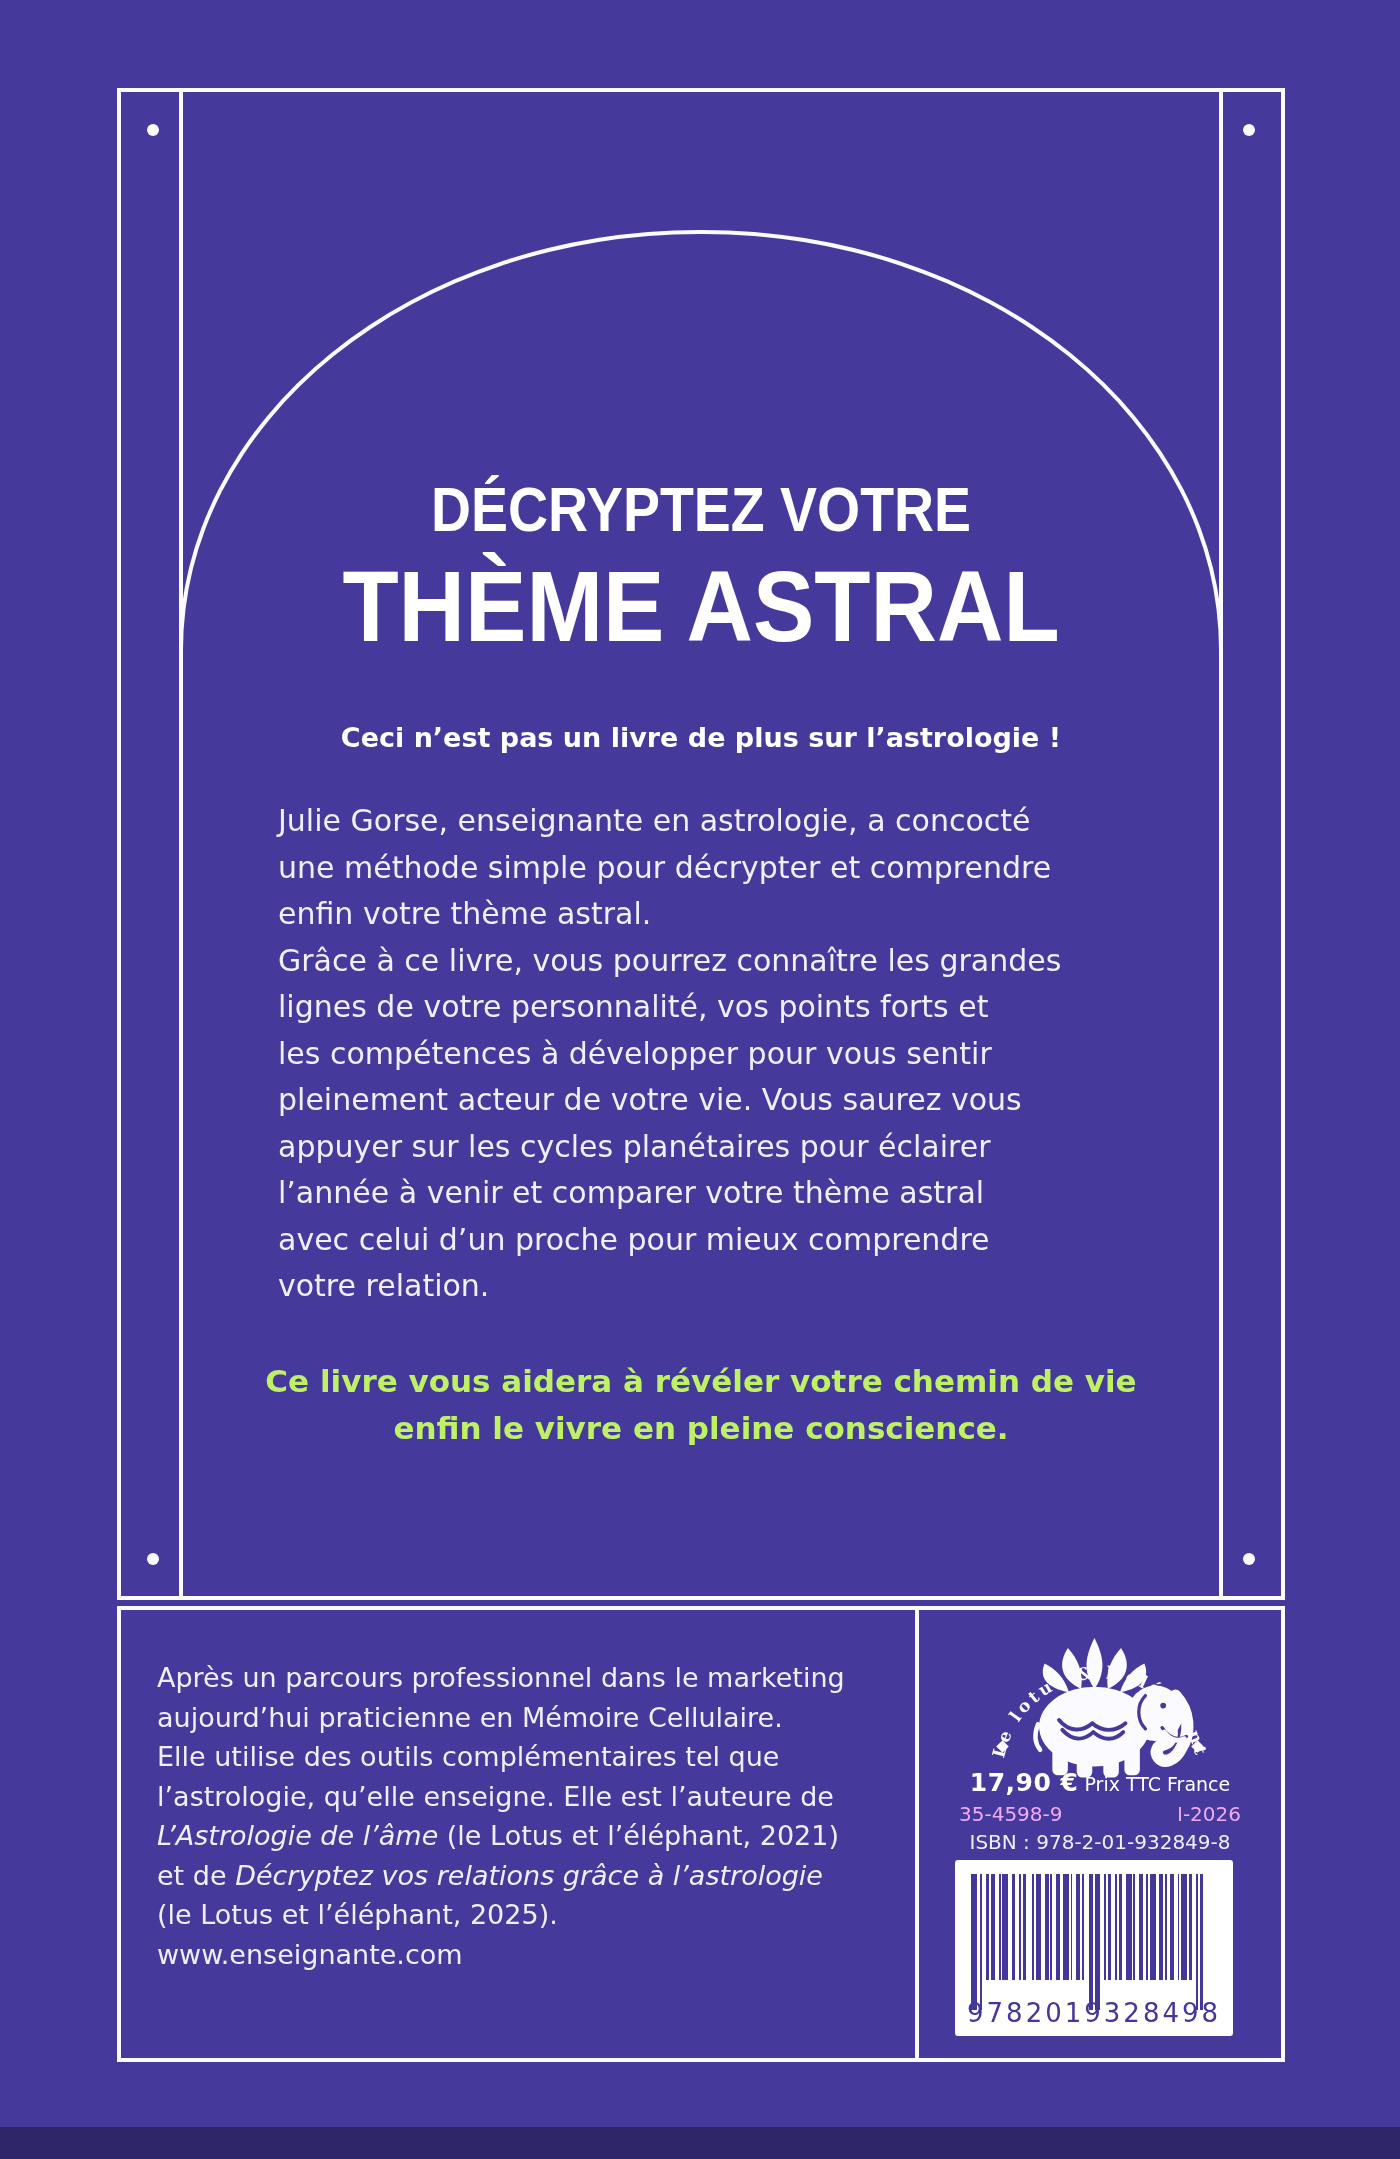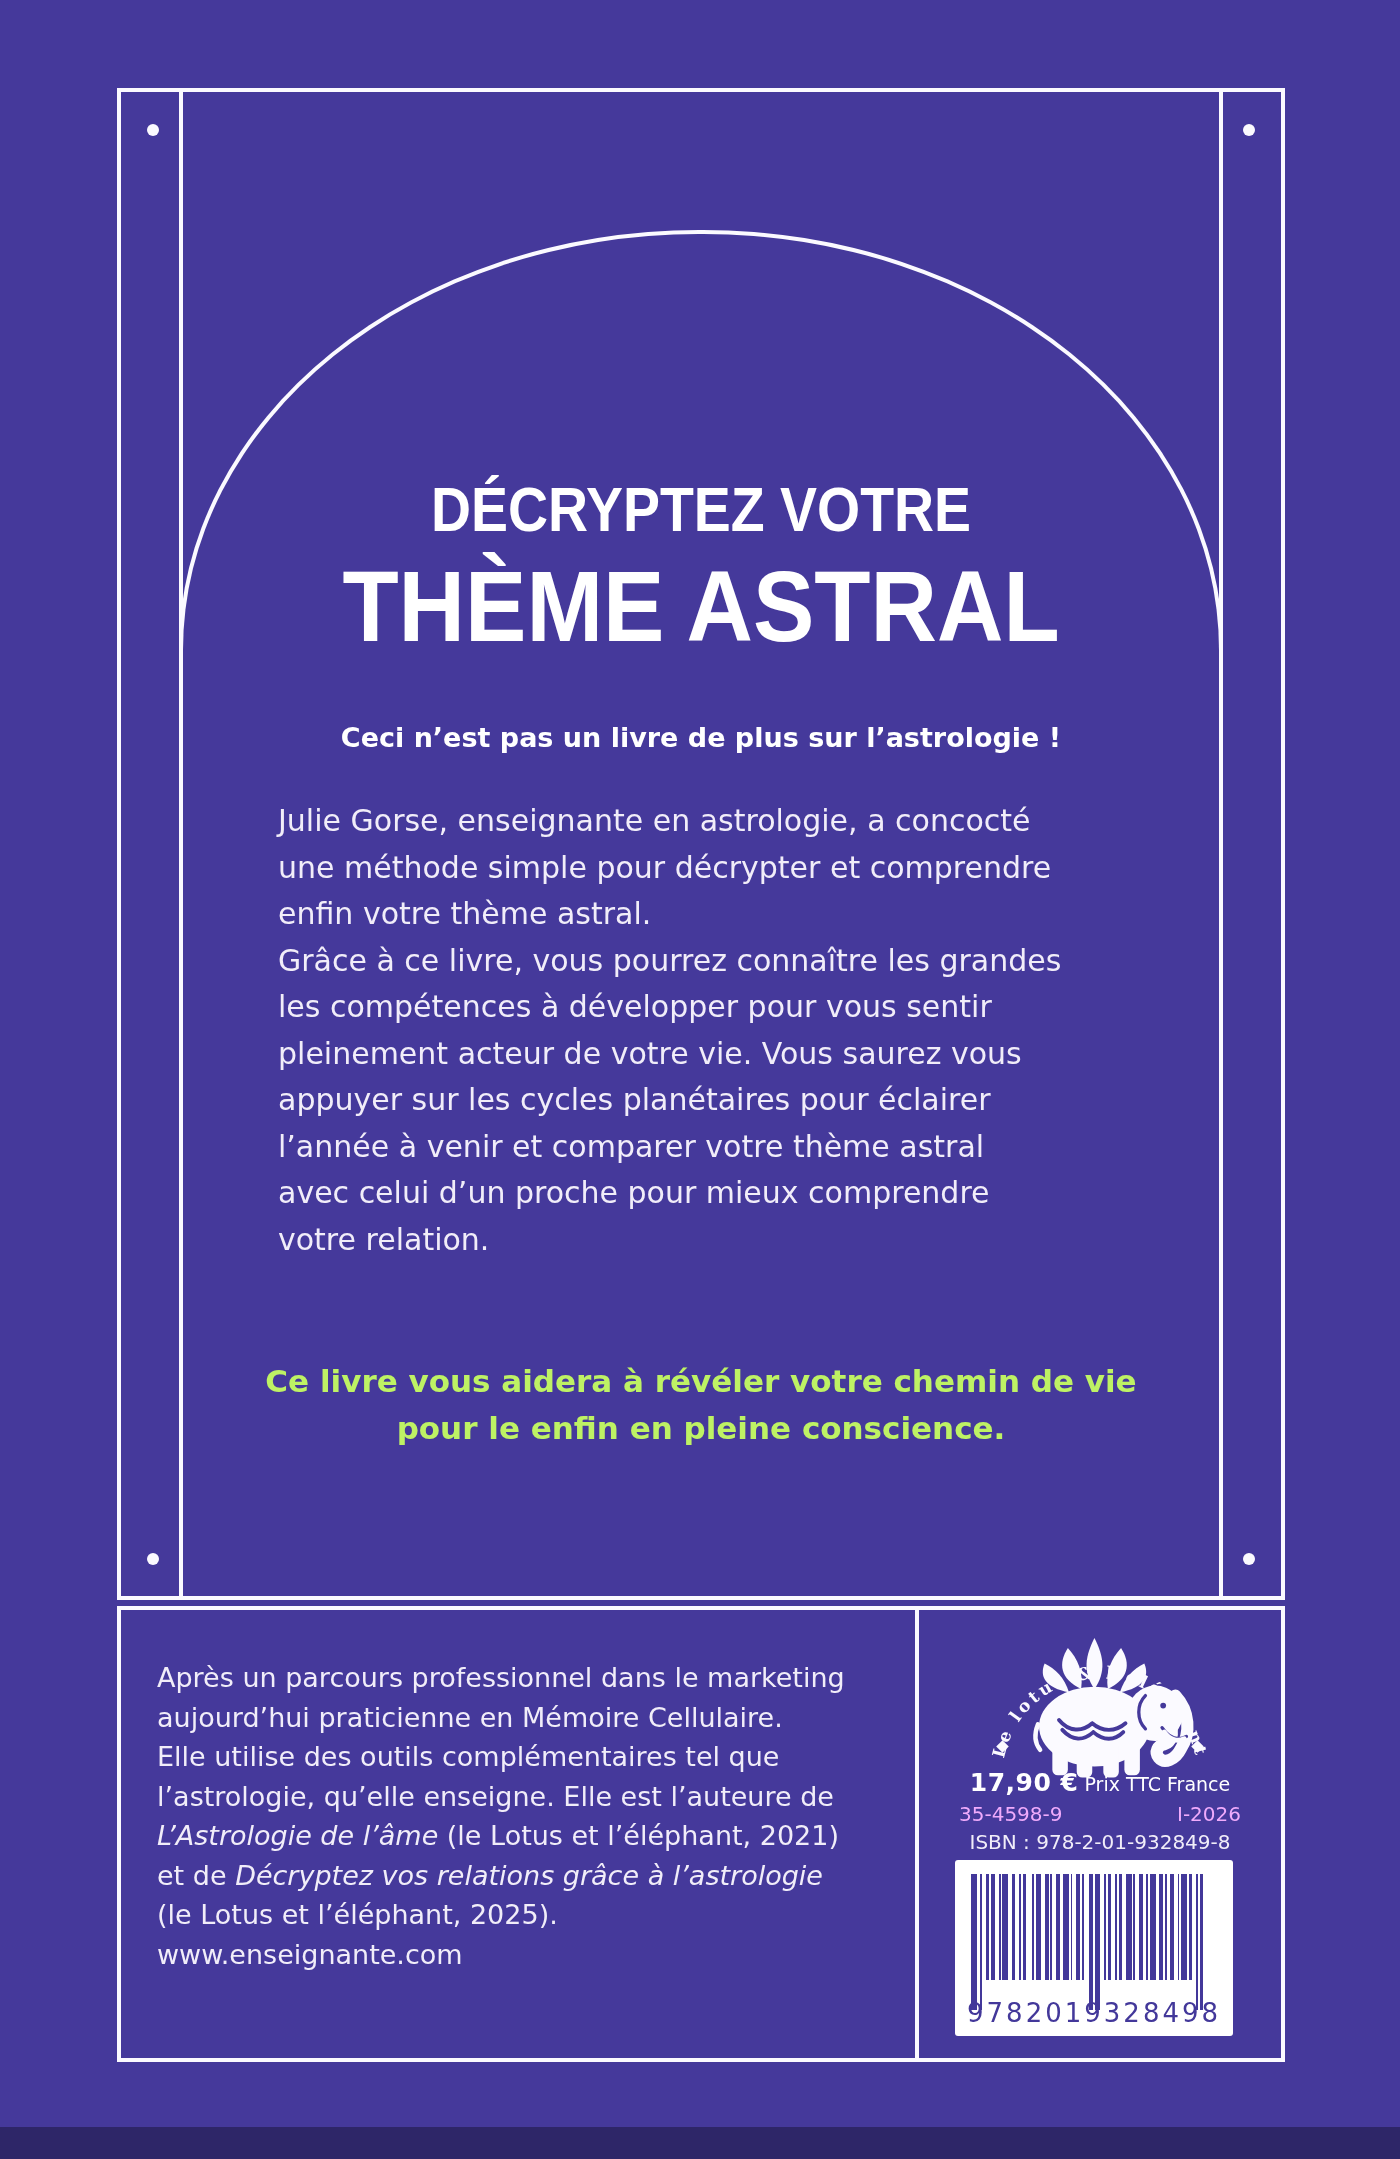--- a/index.html
+++ b/index.html
@@ -75,30 +75,31 @@
 
     <div class="kicker">DÉCRYPTEZ VOTRE</div>
     <h1 class="title">THÈME ASTRAL</h1>
     <div class="subtitle">Ceci n’est pas un livre de plus sur l’astrologie !</div>
 
     <div class="bodycopy" id="bodyLines">
         <div>Julie Gorse, enseignante en astrologie, a concocté</div>
         <div>une méthode simple pour décrypter et comprendre</div>
         <div>enfin votre thème astral.</div>
         <div>Grâce à ce livre, vous pourrez connaître les grandes</div>
+        <div>lignes de votre personnalité, vos points forts et</div>
         <div>les compétences à développer pour vous sentir</div>
         <div>pleinement acteur de votre vie. Vous saurez vous</div>
         <div>appuyer sur les cycles planétaires pour éclairer</div>
         <div>l’année à venir et comparer votre thème astral</div>
         <div>avec celui d’un proche pour mieux comprendre</div>
         <div>votre relation.</div>
       </div>
     <div class="closing" id="closingLines">
         <div>Ce livre vous aidera à révéler votre chemin de vie</div>
-        <div>pour le enfin en pleine conscience.</div>
+        <div>enfin le vivre en pleine conscience.</div>
       </div>
   </div>
 
   <div class="footerbox">
     <div class="bio" id="bioLines">
         <div>Après un parcours professionnel dans le marketing</div>
         <div>aujourd’hui praticienne en Mémoire Cellulaire.</div>
         <div>Elle utilise des outils complémentaires tel que</div>
         <div>l’astrologie, qu’elle enseigne. Elle est l’auteure de</div>
         <div><span></span><span class="it">L’Astrologie de l’âme</span><span> (le Lotus et l’éléphant, 2021)</span></div>

